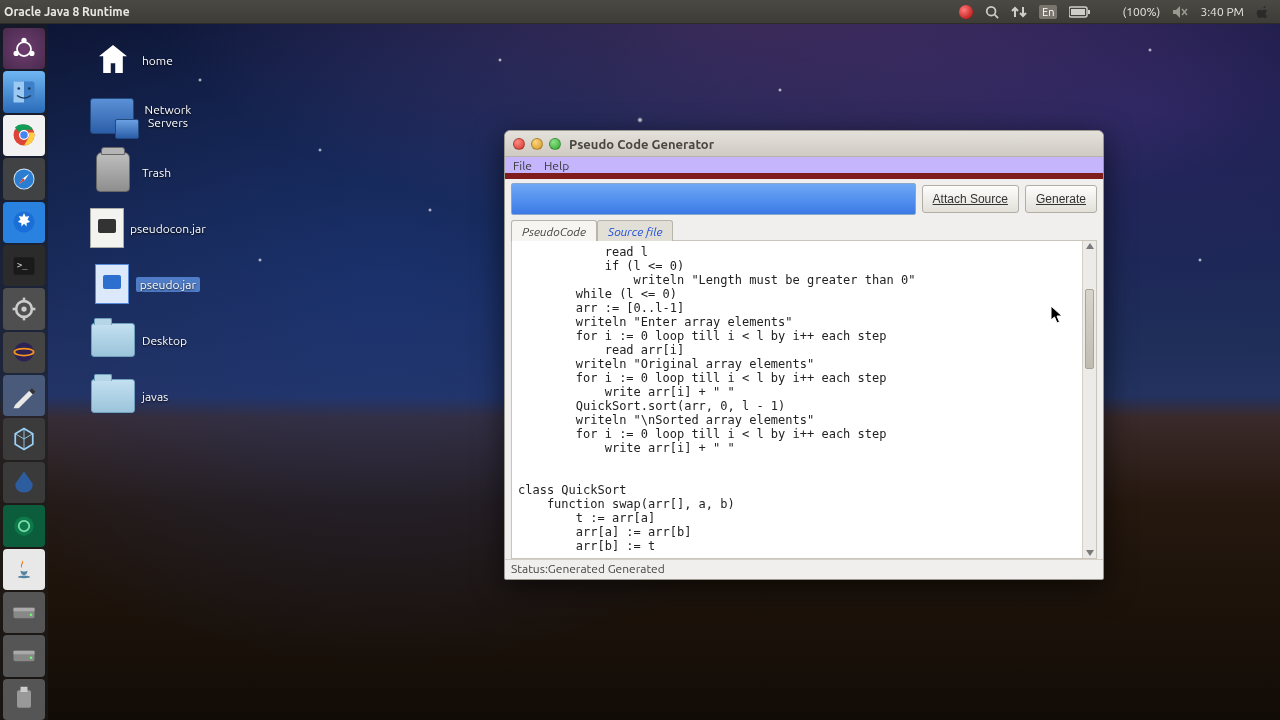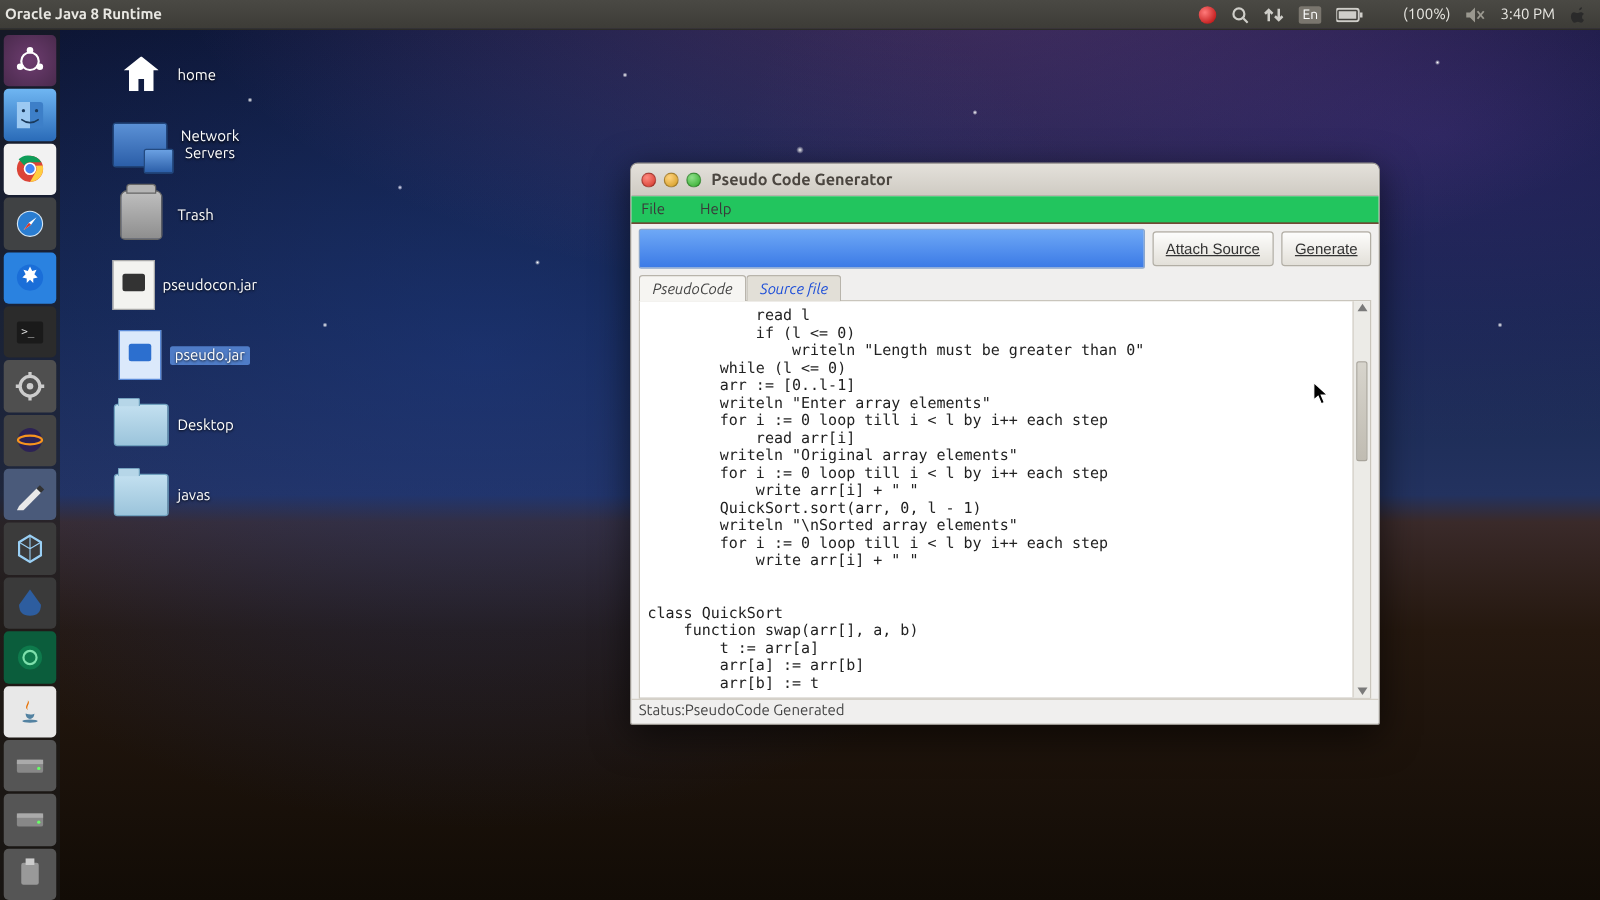--- a/index.html
+++ b/index.html
@@ -135,22 +135,22 @@
   border-bottom: 1px solid #b6b2aa; border-radius: 6px 6px 0 0;
   display:flex; align-items:center; padding: 0 8px; gap:8px;
   font-size:13px; font-weight:bold; color:#4b4640;
 }
 .traffic { display:flex; gap:6px; }
 .traffic span{ width:12px;height:12px;border-radius:50%;display:block;
   border:1px solid rgba(0,0,0,0.25);}
 .t-close{background:radial-gradient(circle at 35% 30%,#ff8b80,#d1352a);}
 .t-min{background:radial-gradient(circle at 35% 30%,#ffd37e,#d19a20);}
 .t-max{background:radial-gradient(circle at 35% 30%,#8fe08a,#2faa2a);}
-.wmenu{ height:22px; background:#22c55e; border-bottom:1px solid #7f1d1d;
-  font-size:12px; color:#3a3a3a; display:flex; align-items:center; gap:28px;
+.wmenu{ height:22px; background:#c4b5fd; border-bottom:6px solid #7f1d1d;
+  font-size:12px; color:#3a3a3a; display:flex; align-items:center; gap:12px;
   padding:0 8px;}
 .toolbar { height:40px; display:flex; align-items:center; gap:6px; padding:4px 6px;}
 .path-input{ flex:1; height:32px; border:1px solid #8aa6cc;
   background: linear-gradient(#6ea8f6,#3b7ae6); border-radius:2px;}
 .btn{ height:28px; padding:0 10px; font-size:12px; color:#333;
   background:linear-gradient(#fdfdfc,#e3e0d9); border:1px solid #b2aea5;
   border-radius:3px; display:inline-flex; align-items:center;text-decoration:underline;}
 .tabs{ display:flex; align-items:flex-end; padding:0 6px;}
 .tab{ font-size:12px; padding:4px 10px 3px; border:1px solid #b8b4ab;
   border-bottom:none; background:#f6f5f2; color:#444; position:relative; top:1px;
@@ -431,18 +431,18 @@
 
 class QuickSort
     function swap(arr[], a, b)
         t := arr[a]
         arr[a] := arr[b]
         arr[b] := t</pre>
     <div class="scrollbar">
       <div class="scroll-thumb"></div>
     </div>
   </div>
-  <div class="statusbar">Status:PseudoCode Generated</div>
+  <div class="statusbar">Status:Generated Generated</div>
 </div>
 
 <svg class="cursor-arrow" style="left:1050px; top:305px;" width="14" height="20" viewBox="0 0 14 20">
   <path d="M1 1 L1 15 L4.5 12 L7 18 L9.5 17 L7 11 L12 11 Z" fill="#000" stroke="#fff" stroke-width="1"></path>
 </svg>
 
 </body></html>

